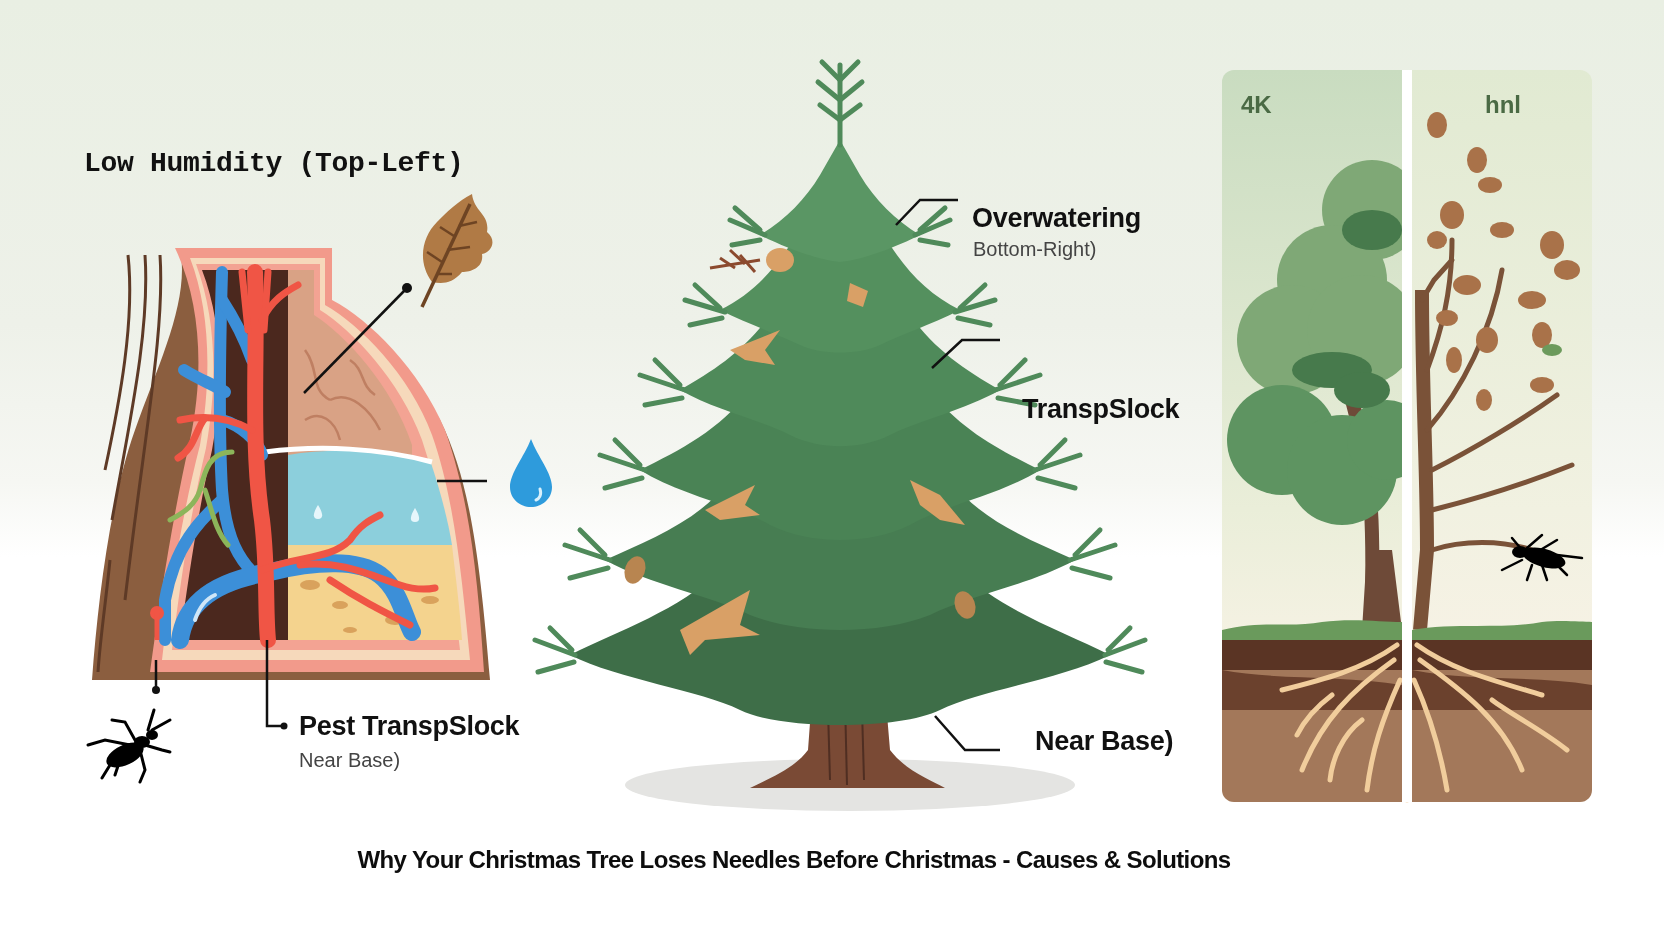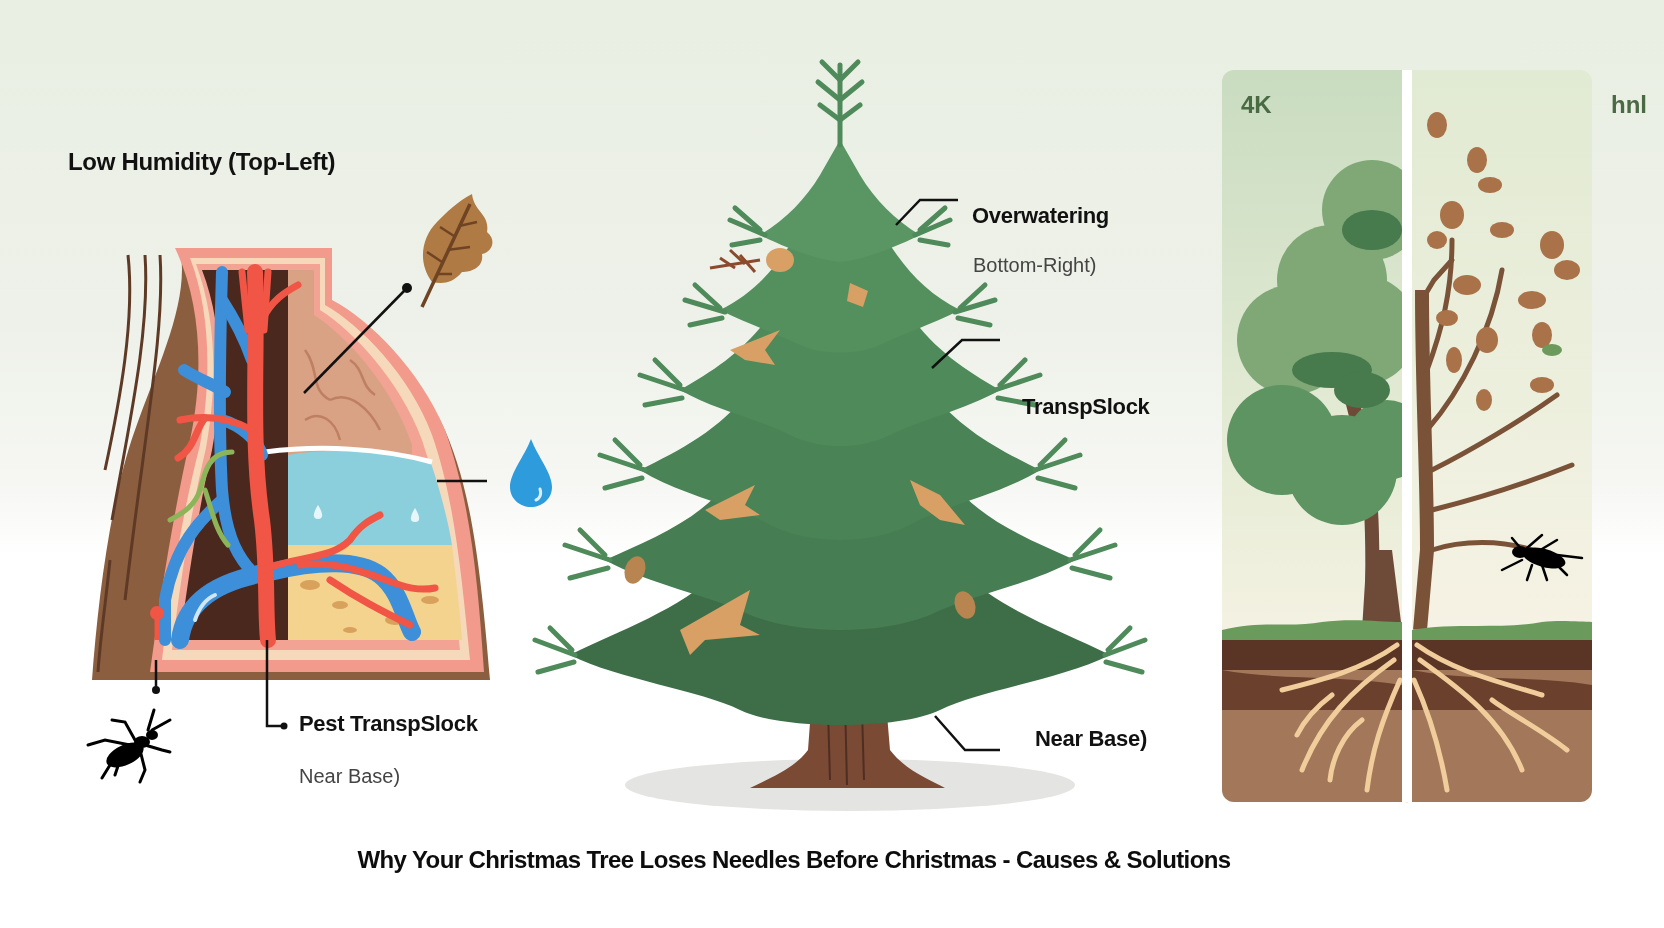--- a/index.html
+++ b/index.html
@@ -2,33 +2,33 @@
 <html><head>
 <meta charset="utf-8">
 <style>
   html, body { margin: 0; padding: 0; }
   body {
     width: 1664px; height: 928px; overflow: hidden; position: relative;
     background: linear-gradient(180deg, #e9efe3 0%, #eef1e9 35%, #f6f7f3 52%, #ffffff 60%, #ffffff 100%);
     font-family: "Liberation Sans", "DejaVu Sans", sans-serif;
   }
   .abs { position: absolute; }
-  .label-bold { font-weight: 700; color: #111; font-size: 22px; letter-spacing: -0.3px; white-space: nowrap; }
-  .label-sub { font-weight: 400; color: #444; font-size: 20px; white-space: nowrap; margin-top: 16px; }
+  .label-bold { font-weight: 700; color: #111; font-size: 27px; letter-spacing: -0.3px; white-space: nowrap; }
+  .label-sub { font-weight: 400; color: #444; font-size: 20px; white-space: nowrap; }
   .title {
     position: absolute; left: 0; width: 1588px; top: 846px; text-align: center;
     font-weight: 700; font-size: 24px; color: #0d0d0d; letter-spacing: -0.6px;
   }
   svg { position: absolute; overflow: visible; }
   .panel-tag { font-weight: 700; color: #4a6a44; font-size: 24px; text-align: center; }
 </style>
 </head>
 <body>
 
-<div class="abs label-bold" style="left:68px; top:148px; font-size:24px;">Low Humidity (Top-Left)</div>
+<div class="abs label-bold" style="left:84px; top:148px; font-size:28px;font-family:Liberation Mono, monospace;">Low Humidity (Top-Left)</div>
 
 <svg width="520" height="560" style="left:60px; top:190px;" viewBox="60 190 520 560">
 
   <path d="M120,248 L180,248 C190,300 160,360 135,430 C110,500 98,600 92,680 L490,680 C480,560 470,480 440,420 C410,365 360,320 330,300 L330,248 Z" fill="#8b5e3f"></path>
 
   <g stroke="#5e3a26" stroke-width="3" fill="none">
     <path d="M128,255 C135,320 120,400 105,470"></path>
     <path d="M145,255 C150,330 130,420 112,520"></path>
     <path d="M160,255 C165,330 145,430 125,600"></path>
     <path d="M110,560 C106,600 100,640 98,672"></path>
@@ -337,15 +337,15 @@
         <path d="M335,485 L360,488"></path>
     </g>
     <ellipse cx="322" cy="488" rx="22" ry="9" fill="#000" transform="rotate(15 322 488)"></ellipse>
     <ellipse cx="298" cy="482" rx="8" ry="6" fill="#000"></ellipse>
   </g>
 
   <rect x="180" y="0" width="10" height="732" fill="#ffffff"></rect>
 </svg>
 
 <div class="abs panel-tag" style="left:1241px; top:91px;">4K</div>
-<div class="abs panel-tag" style="left:1611px; top:91px;">hnl</div>
+<div class="abs panel-tag" style="left:1485px; top:91px;">hnl</div>
 
 <div class="title">Why Your Christmas Tree Loses Needles Before Christmas - Causes &amp; Solutions</div>
 
 </body></html>

